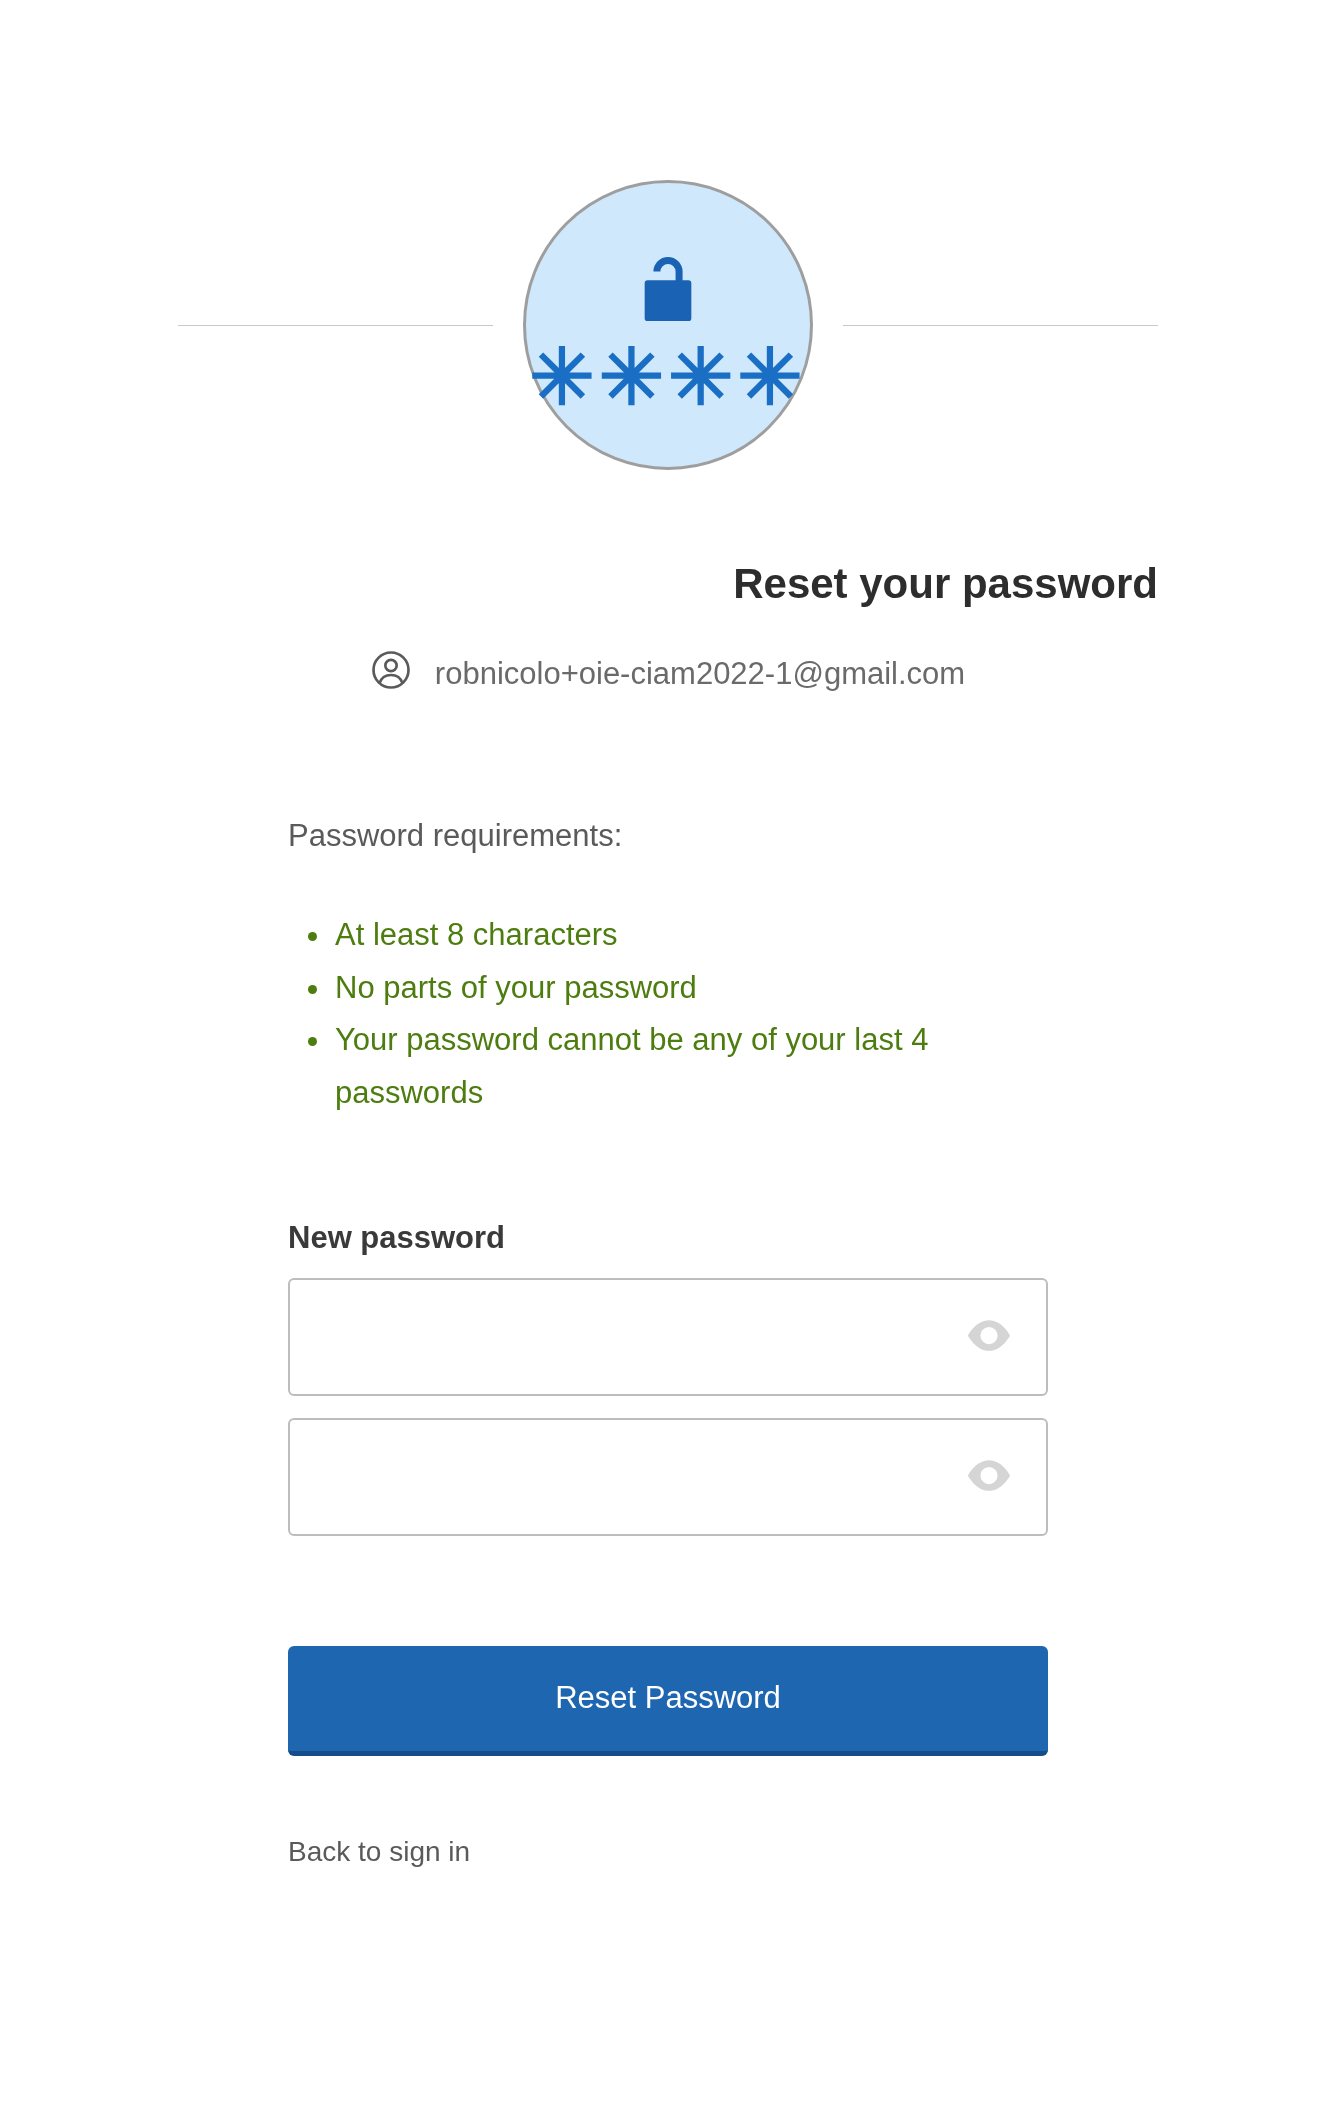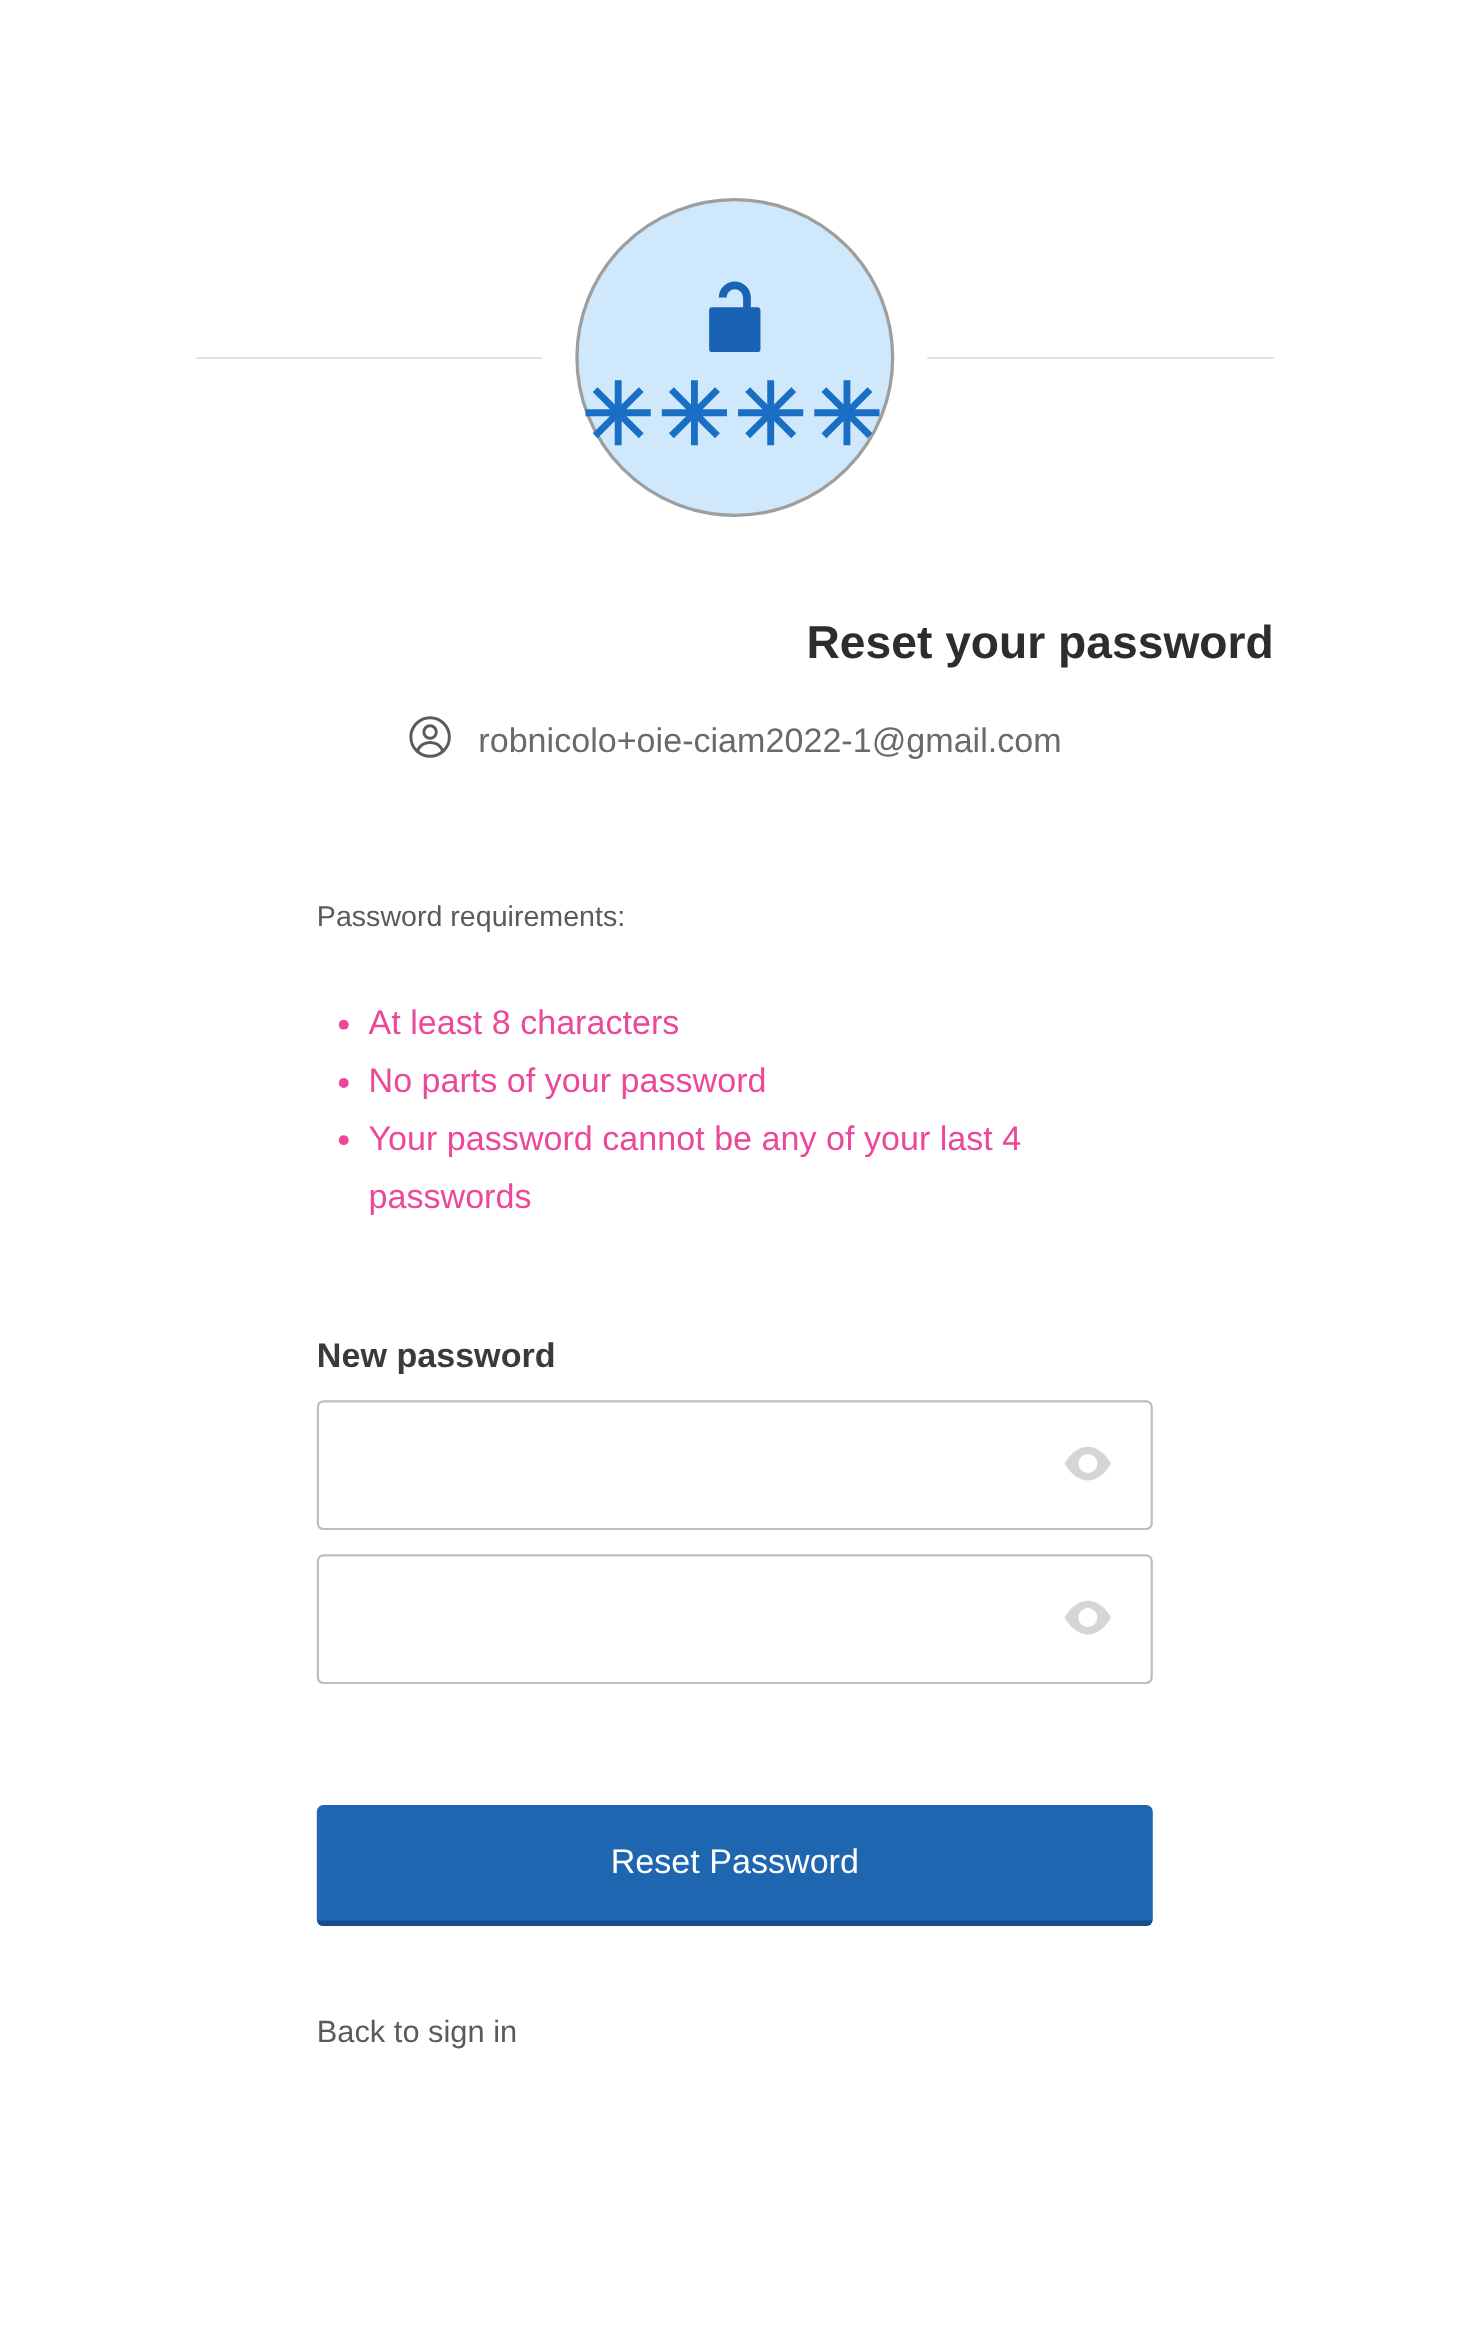--- a/index.html
+++ b/index.html
@@ -67,27 +67,27 @@
       color: #6a6a6a;
       font-size: 31px;
     }
     .content {
       max-width: 960px;
       margin: 0 auto;
       padding: 0 100px;
     }
     .req-label {
       margin-top: 120px;
-      font-size: 26px;
+      font-size: 31px;
       color: #5a5a5a;
     }
     .req-list {
       margin-top: 55px;
       padding-left: 45px;
-      color: #ec4899;
+      color: #4d7c0f;
       font-size: 31px;
       line-height: 1.7;
     }
     .req-list li { padding-left: 2px; }
     .field-label {
       font-size: 31px;
       font-weight: 600;
       color: #3a3a3a;
       margin-top: 100px;
     }

